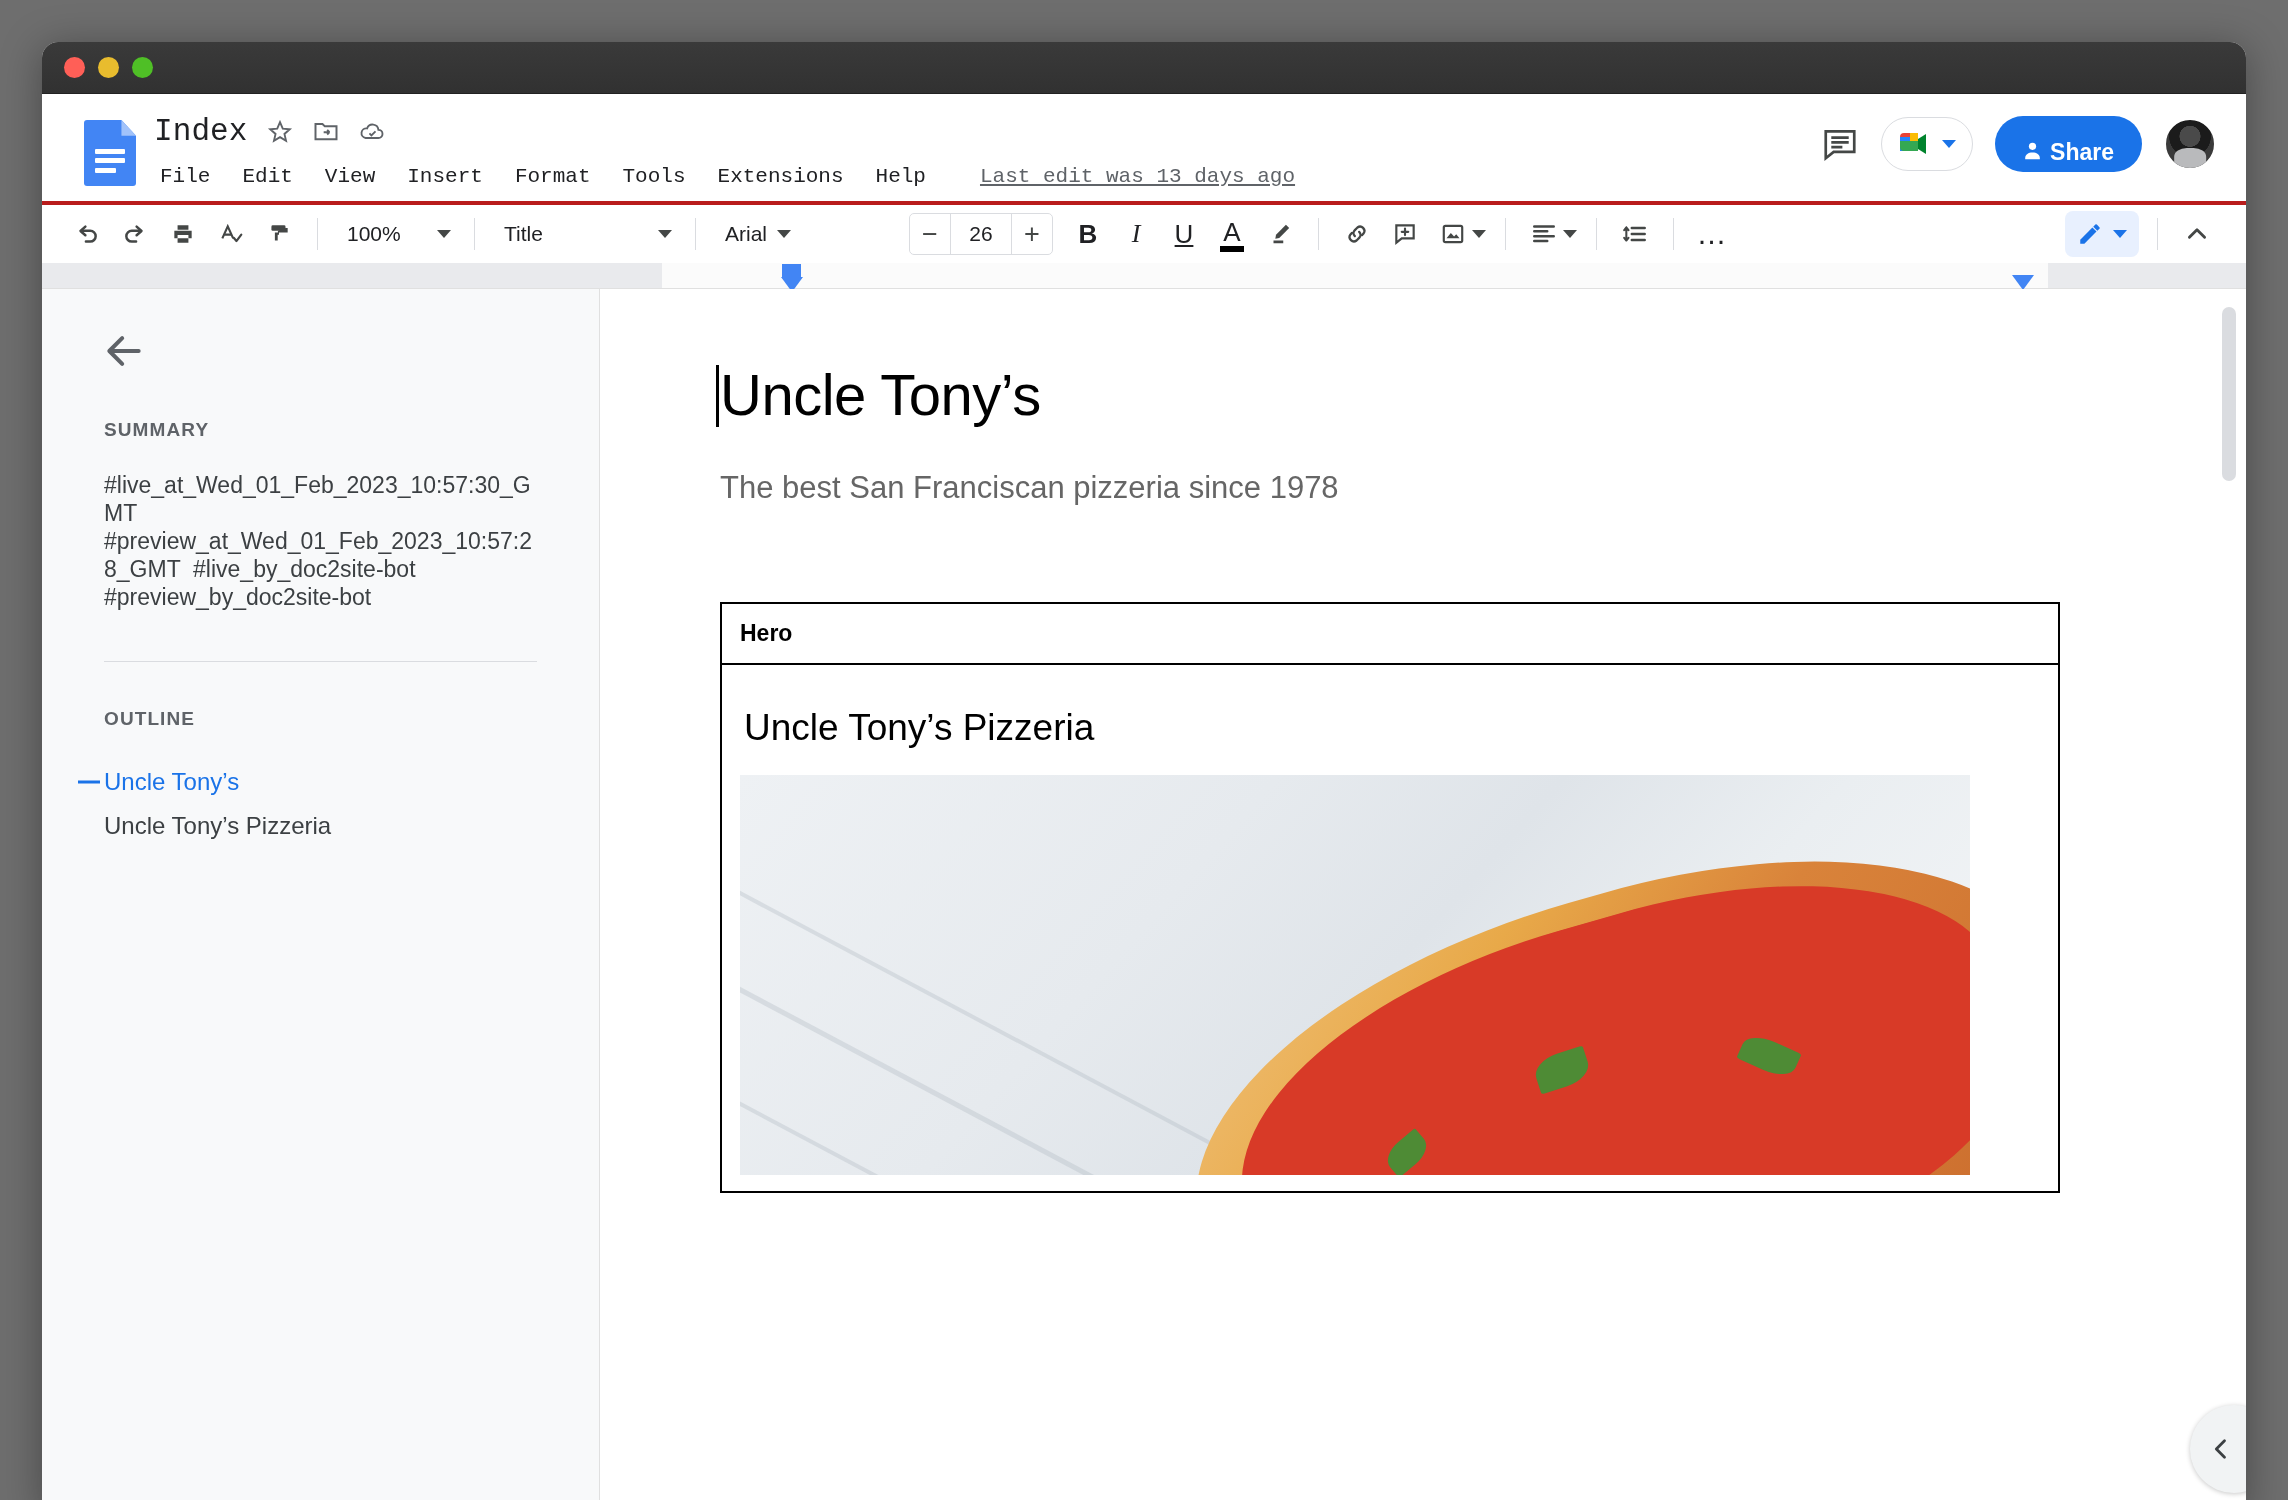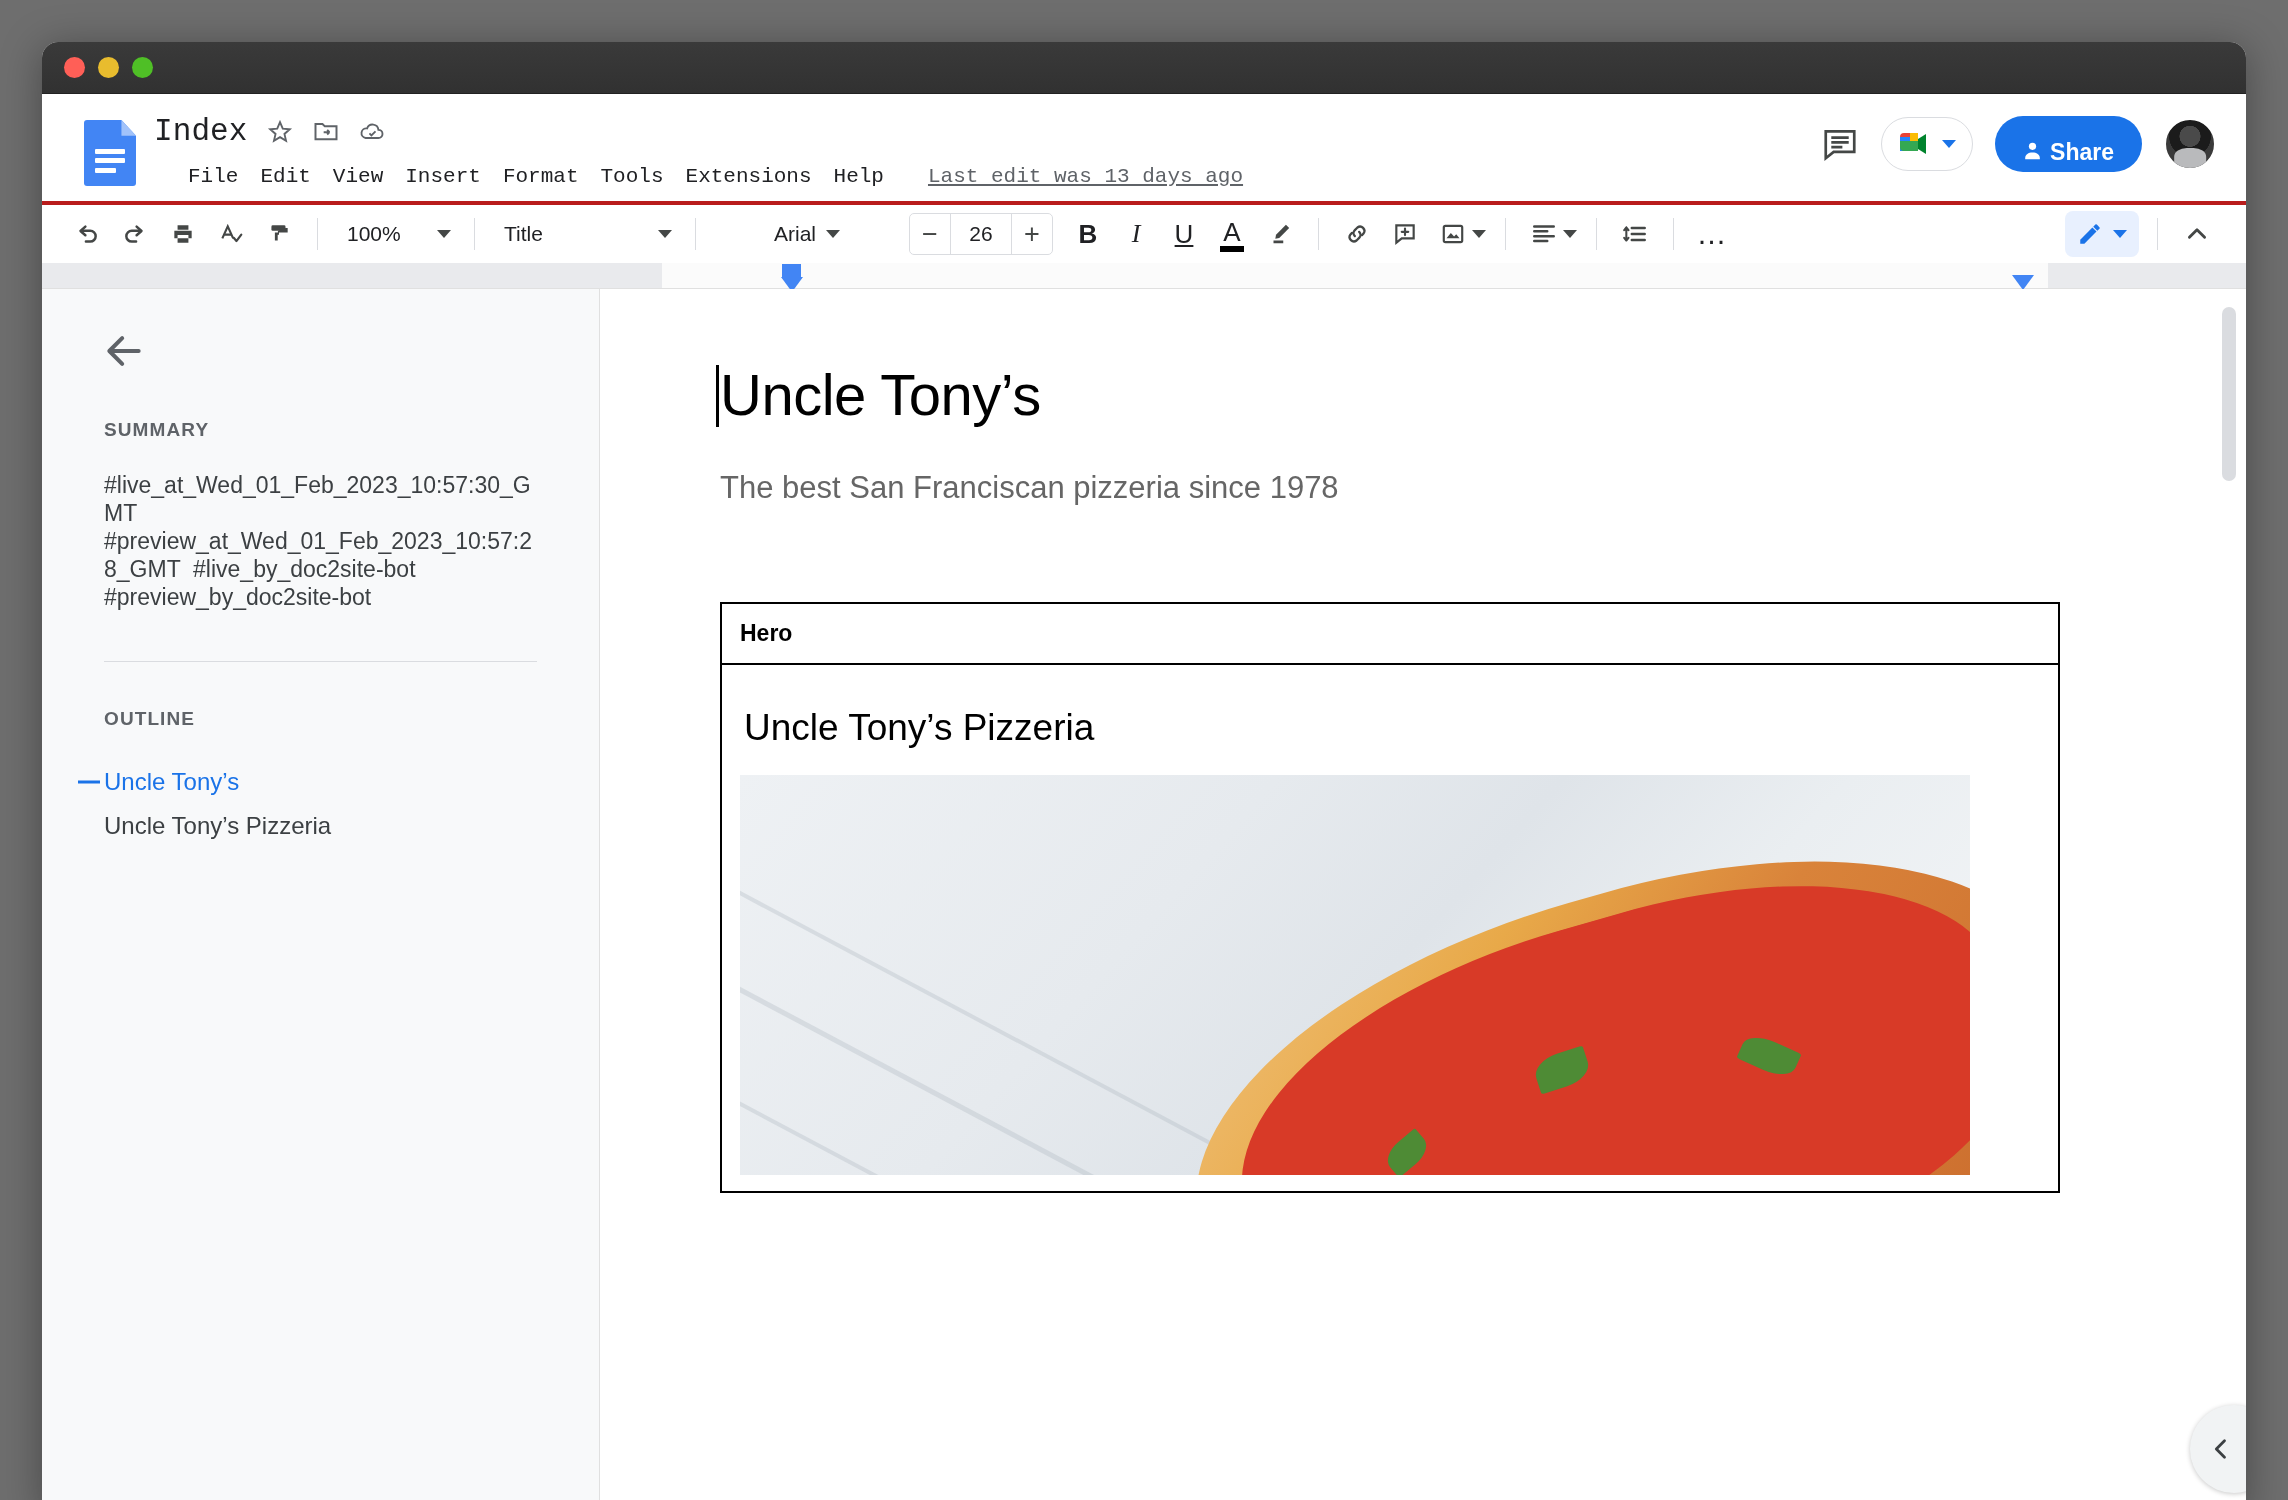--- a/index.html
+++ b/index.html
@@ -67,21 +67,21 @@
 
   #title-block { flex: none; font-family: Liberation Mono, monospace; }
   #title-row { display: flex; align-items: center; gap: 18px; height: 46px; }
   #doc-title {
     font-size: 31px; color: #202124; letter-spacing: .1px;
     white-space: nowrap;
   }
   .hdr-ic { width: 28px; height: 28px; color: #5f6368; cursor: pointer; }
   .hdr-ic svg { display: block; width: 100%; height: 100%; fill: currentColor; }
 
-  #menu-row { display: flex; align-items: center; gap: 10px; margin-top: 5px; height: 34px; margin-left: 28px; }
+  #menu-row { display: flex; align-items: center; gap: 20px; margin-top: 5px; height: 34px; }
   .menu-item {
     font-size: 21px; color: #202124; cursor: pointer;
     padding: 3px 6px; border-radius: 4px; white-space: nowrap;
   }
   #last-edit {
     font-size: 21px; color: #5f6368; text-decoration: underline;
     margin-left: 28px; cursor: pointer; white-space: nowrap;
   }
 
   #header-right {
@@ -133,21 +133,21 @@
   .tb-sep { width: 1px; height: 32px; background: #dadce0; margin: 0 13px; flex: none; }
   .tb-drop {
     display: flex; align-items: center; height: 46px;
     border-radius: 6px; cursor: pointer; padding: 0 8px 0 14px;
     color: #202124; font-size: 21px; flex: none;
   }
   .caret { width: 0; height: 0; border-left: 7px solid transparent;
     border-right: 7px solid transparent; border-top: 8px solid #444746; margin-left: 10px; flex: none; }
   #zoom-drop { width: 126px; justify-content: space-between; }
   #style-drop { width: 190px; justify-content: space-between; }
-  #font-drop { width: 186px; justify-content: center; }
+  #font-drop { width: 186px; justify-content: flex-start; }
   #fontsize-group {
     display: flex; align-items: center; border: 1px solid #dadce0;
     border-radius: 5px; height: 42px; margin: 0 10px; flex: none;
   }
   .fs-btn {
     width: 40px; height: 40px; display: flex; align-items: center;
     justify-content: center; font-size: 27px; color: #444746; cursor: pointer;
   }
   #fontsize-val {
     width: 62px; text-align: center; font-size: 21px; color: #202124;

